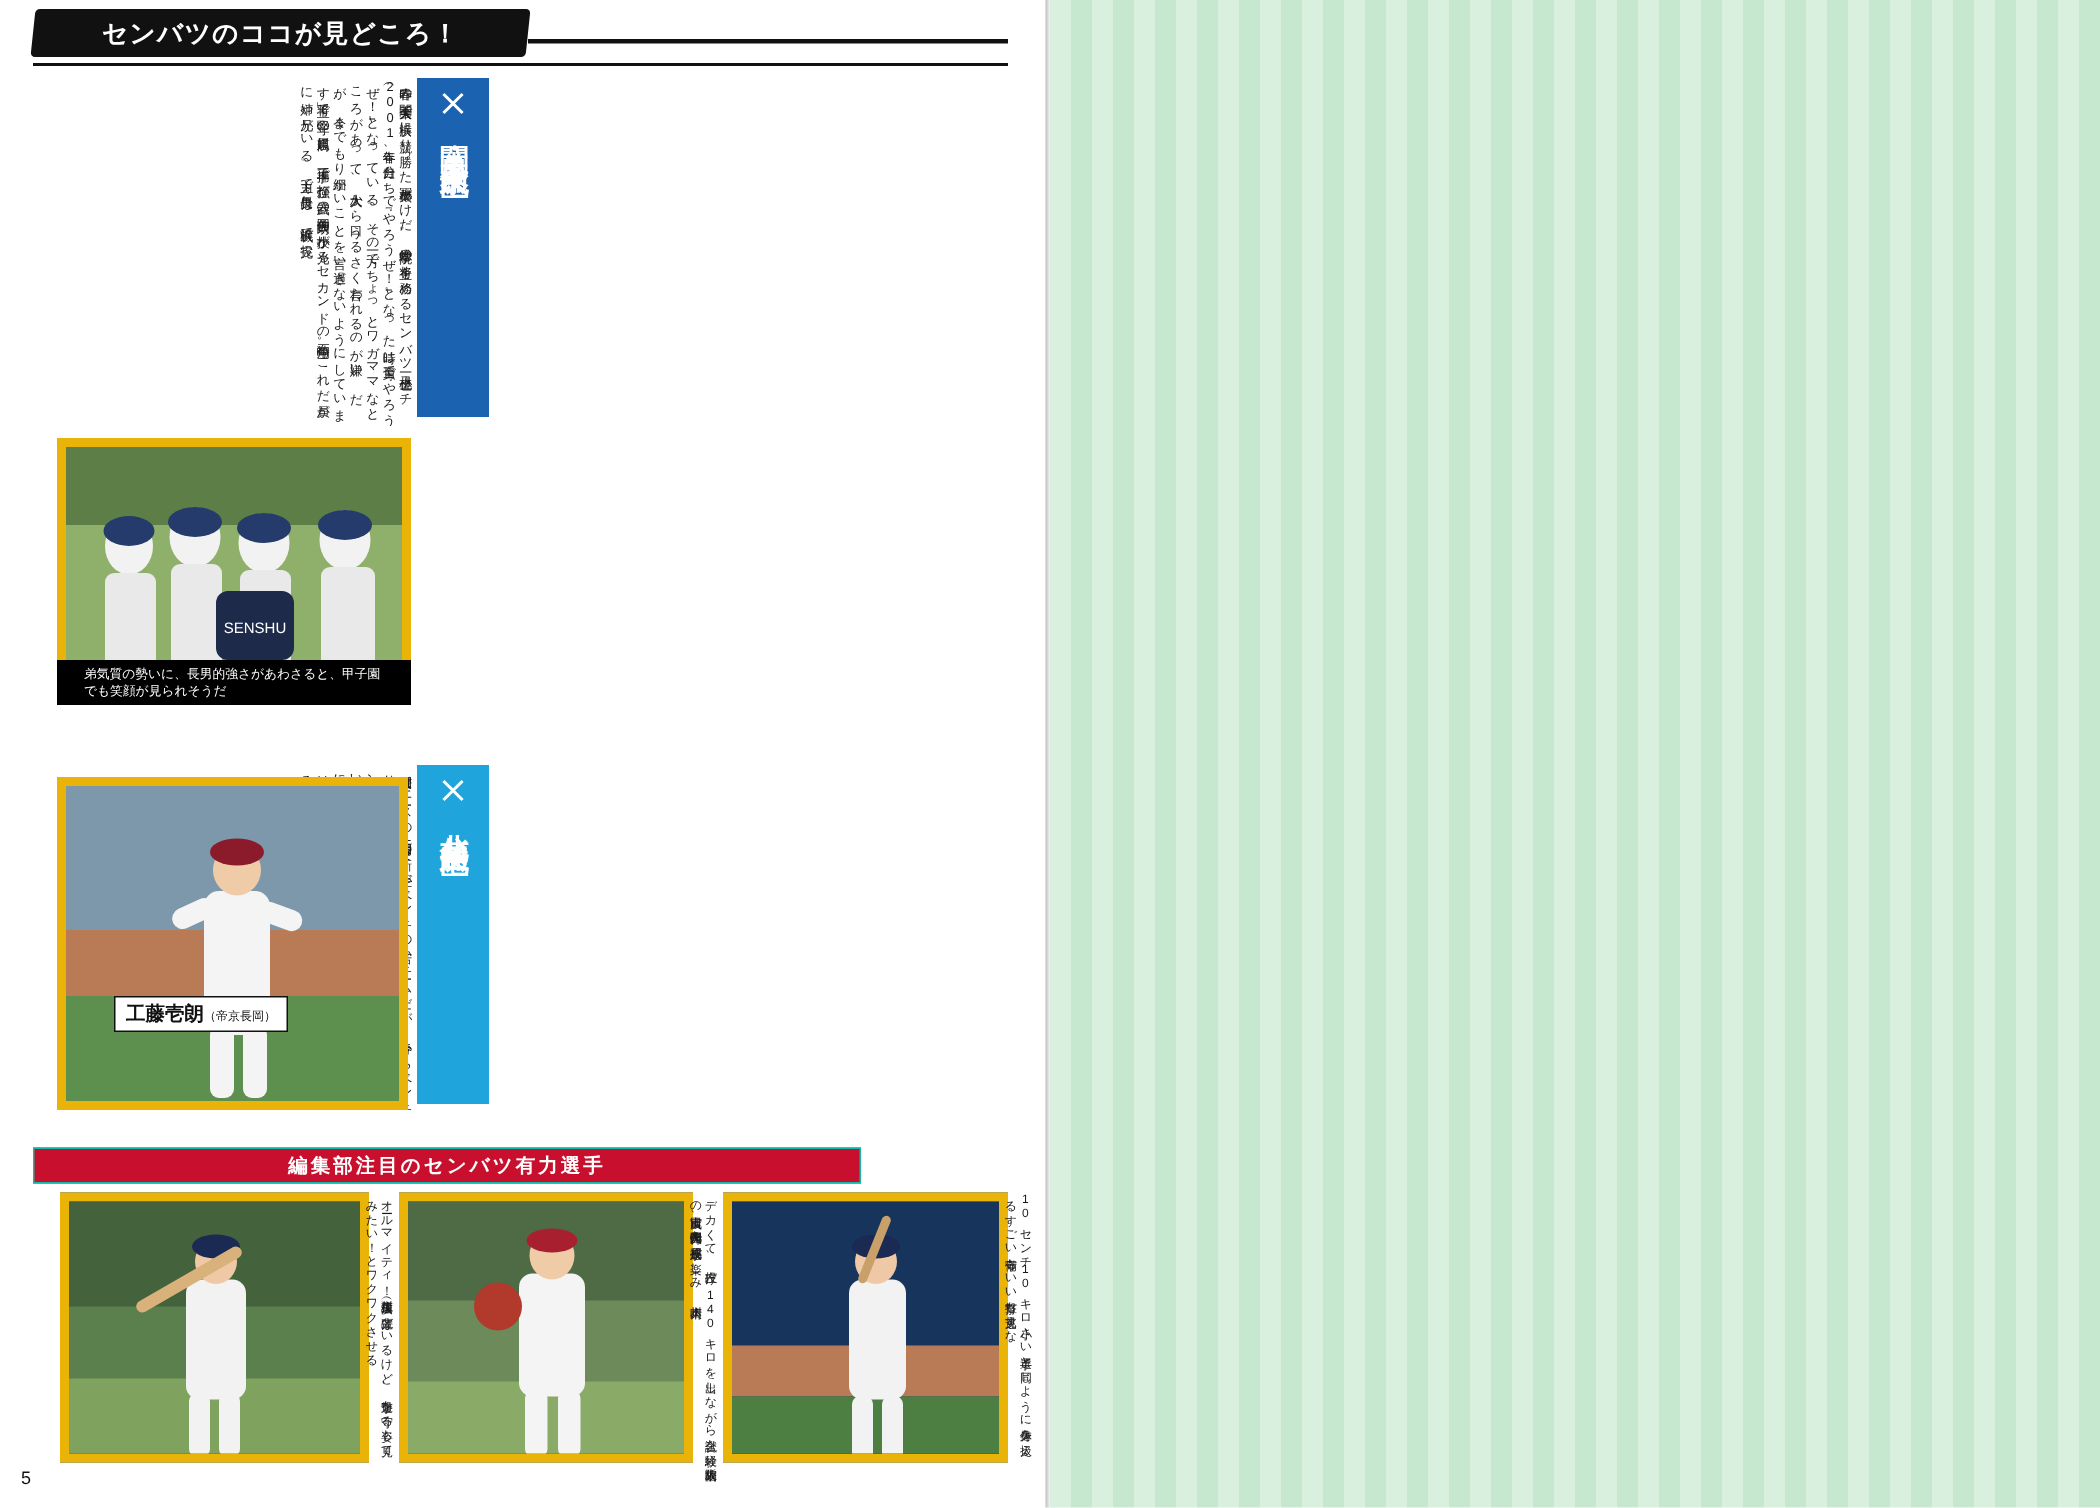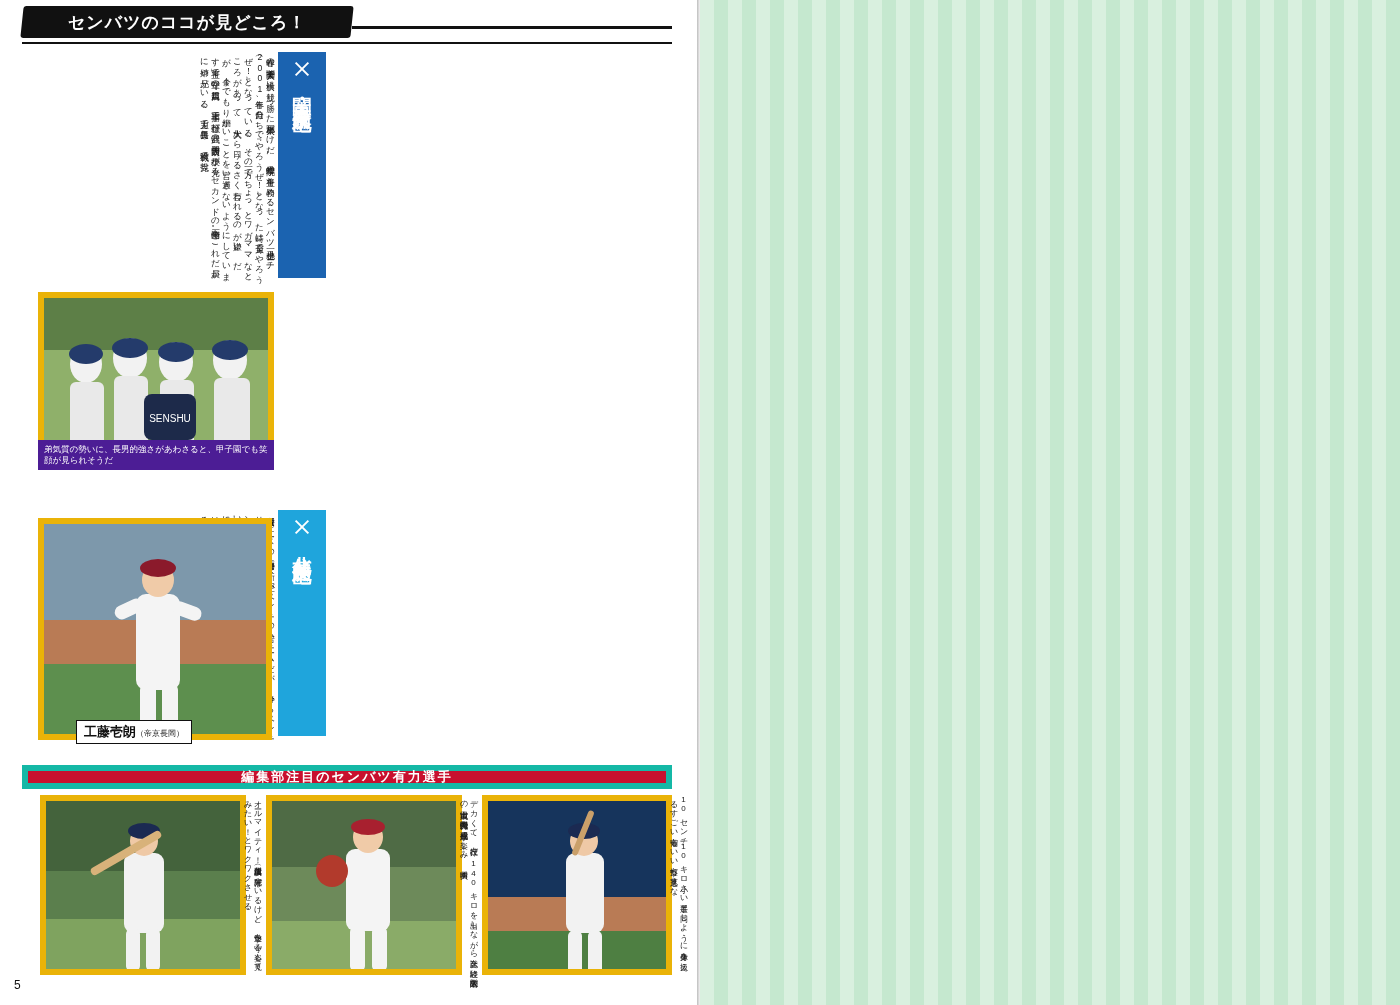--- a/index.html
+++ b/index.html
@@ -42,25 +42,25 @@
   .sec-tab .lbl{writing-mode:vertical-rl;text-orientation:upright;font-weight:bold;
     font-size:19px;letter-spacing:3px;}
   .tab-kanto{background:#1b63b0;}
   .tab-hoku{background:#1fa5dc;}
 
   .xmark{width:18px;height:18px;position:relative;margin:0 auto 4px;}
   .xmark:before,.xmark:after{content:"";position:absolute;left:8px;top:0;width:2px;height:18px;background:#fff;}
   .xmark:before{transform:rotate(45deg);}
   .xmark:after{transform:rotate(-45deg);}
 
-  .caption{position:absolute;background:#4c1d95;color:#fff;font-size:8.5px;line-height:1.3;
-    padding:4px 6px;box-sizing:border-box;}
-
-  .banner{position:absolute;left:22px;top:765px;width:650px;height:24px;
-    background:#c8102e;border:6px solid #14b8a6;box-sizing:border-box;color:#fff;
+  .caption{position:absolute;background:#000000;color:#fff;font-size:8.5px;line-height:1.3;
+    padding:4px 18px;box-sizing:border-box;}
+
+  .banner{position:absolute;left:22px;top:765px;width:552px;height:24px;
+    background:#c8102e;border:1px solid #14b8a6;box-sizing:border-box;color:#fff;
     display:flex;align-items:center;justify-content:center;font-weight:bold;font-size:13px;letter-spacing:2px;}
 
   .player-name{position:absolute;background:#fff;border:1px solid #111;
     padding:2px 7px;font-weight:bold;font-size:13px;color:#111;}
   .player-name small{font-size:8px;font-weight:normal;}
 
   .pageno{position:absolute;font-size:12px;color:#111;}
 </style>
 </head>
 <body>
@@ -132,21 +132,21 @@
           <rect x="92" y="70" width="44" height="96" rx="10" fill="#f4f4f4"></rect>
           <ellipse cx="114" cy="56" rx="16" ry="17" fill="#f0cba8"></ellipse>
           <ellipse cx="114" cy="44" rx="18" ry="9" fill="#8b1a2b"></ellipse>
           <rect x="70" y="78" width="30" height="14" rx="7" fill="#f4f4f4" transform="rotate(-25 85 85)"></rect>
           <rect x="128" y="80" width="30" height="14" rx="7" fill="#f4f4f4" transform="rotate(20 143 87)"></rect>
           <rect x="96" y="160" width="16" height="48" rx="6" fill="#f4f4f4"></rect>
           <rect x="118" y="160" width="16" height="48" rx="6" fill="#f4f4f4"></rect>
         </g>
       </svg>
     </div>
-    <div class="player-name" style="left:76px;top:720px;">
+    <div class="player-name" style="left:76px;top:664px;">
       <span>工藤壱朗</span><small>（帝京長岡）</small>
     </div>
 
     <div class="banner">編集部注目のセンバツ有力選手</div>
 
     <div class="art-frame" style="left:40px;top:795px;width:206px;height:180px;">
       <svg width="204" height="178" viewBox="0 0 204 178">
         <rect width="204" height="178" fill="#5b7f4d"></rect>
         <rect y="0" width="204" height="70" fill="#44633c"></rect>
         <rect y="118" width="204" height="60" fill="#7fa35f"></rect>

